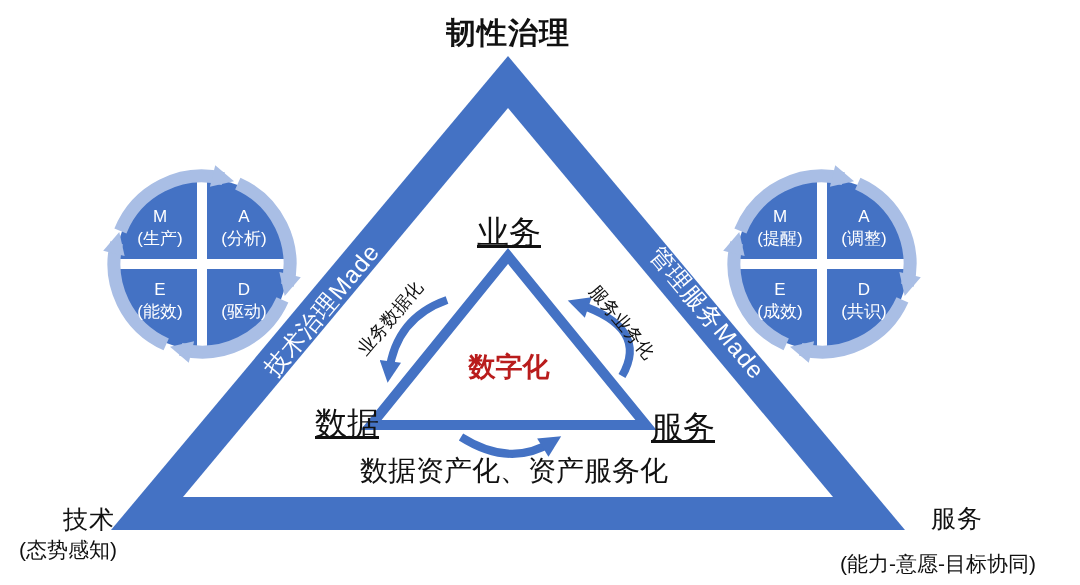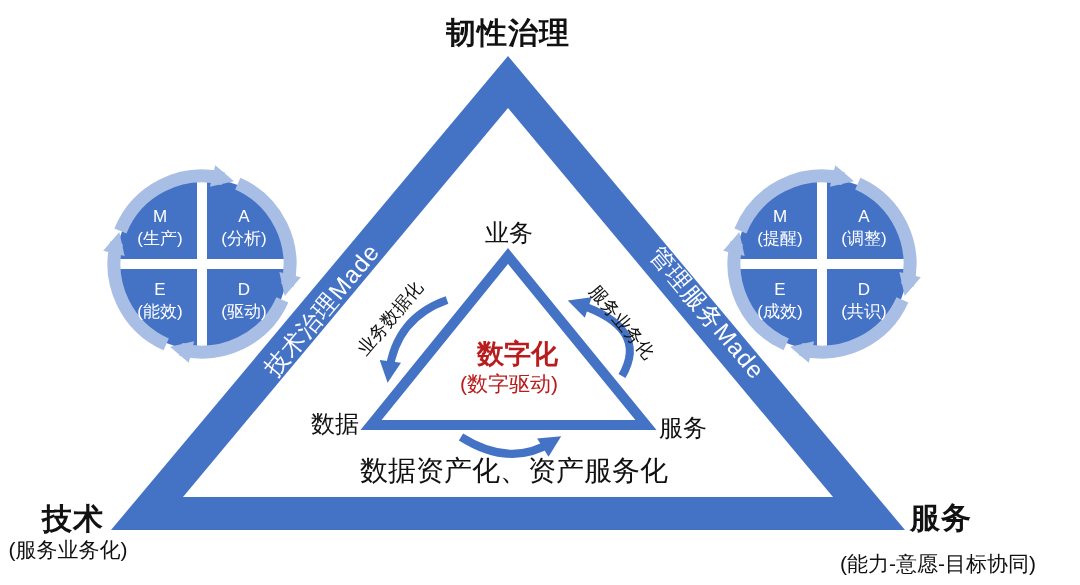--- a/index.html
+++ b/index.html
@@ -12,22 +12,22 @@
     border-radius:17px;
   }
   .shapes{position:absolute;left:0;top:0;}
   .lbl{
     position:absolute;
     white-space:nowrap;
     transform:translate(-50%,-50%);
     color:#111111;
   }
   .title{font-size:30px;font-weight:bold;letter-spacing:1px;}
-  .vertex{font-size:24px;}
-  .corner-main{font-size:30px;font-weight:bold;letter-spacing:1px;}
+  .vertex{font-size:32px;text-decoration:underline;}
+  .corner-main{font-size:25px;font-weight:normal;letter-spacing:1px;margin-left:16px;}
   .corner-sub{font-size:21px;}
   .band{
     color:#ffffff;font-size:24px;letter-spacing:1px;
   }
   .band-left{transform:translate(-50%,-50%) rotate(-50deg);}
   .band-right{transform:translate(-50%,-50%) rotate(50deg);}
   .flowtxt{font-size:18px;}
   .flow-left{transform:translate(-50%,-50%) rotate(-50deg);}
   .flow-right{transform:translate(-50%,-50%) rotate(50deg);}
   .flow-bottom{font-size:28px;}
@@ -85,34 +85,33 @@
     <use href="#wheel"></use>
     <use href="#wheel" transform="translate(620,0)"></use>
   </svg>
 
   <div class="lbl title" style="left:508px;top:33px;">韧性治理</div>
 
   <div class="lbl band band-left" style="left:322px;top:310px;">技术治理Made</div>
   <div class="lbl band band-right" style="left:707px;top:313px;">管理服务Made</div>
 
   <div class="lbl vertex" style="left:509px;top:233px;">业务</div>
-  <div class="lbl vertex" style="left:335px;top:424px;">数据</div>
+  <div class="lbl vertex" style="left:347px;top:424px;">数据</div>
   <div class="lbl vertex" style="left:683px;top:428px;">服务</div>
 
   <div class="center-block">
     <div class="center-bold">数字化</div>
-    <div class="center-sub">(数字驱动)</div>
   </div>
 
   <div class="lbl flowtxt flow-left" style="left:390px;top:318px;">业务数据化</div>
   <div class="lbl flowtxt flow-right" style="left:622px;top:322px;">服务业务化</div>
   <div class="lbl flow-bottom" style="left:514px;top:471px;">数据资产化、资产服务化</div>
 
   <div class="lbl corner-main" style="left:73px;top:519px;">技术</div>
-  <div class="lbl corner-sub" style="left:68px;top:550px;">(服务业务化)</div>
+  <div class="lbl corner-sub" style="left:68px;top:550px;">(态势感知)</div>
   <div class="lbl corner-main" style="left:941px;top:518px;">服务</div>
   <div class="lbl corner-sub" style="left:938px;top:564px;">(能力-意愿-目标协同)</div>
 
   <div class="qlbl" style="left:160px;top:228px;">
     <div>M</div>
     <div>(生产)</div>
   </div>
   <div class="qlbl" style="left:244px;top:228px;">
     <div>A</div>
     <div>(分析)</div>

